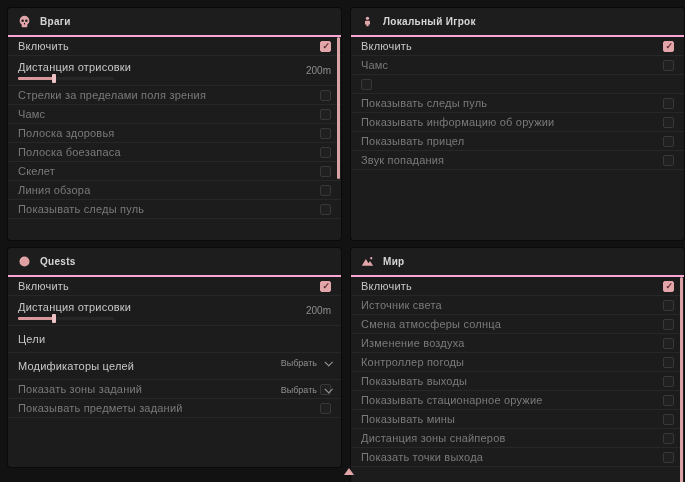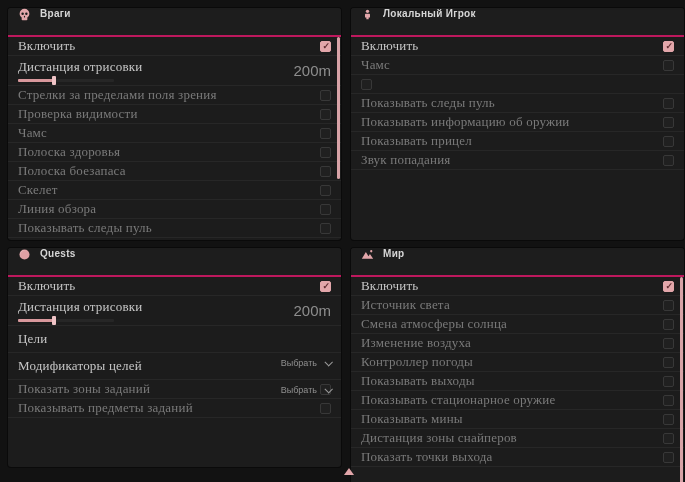--- a/index.html
+++ b/index.html
@@ -4,33 +4,33 @@
 <style>
   html,body{margin:0;padding:0;background:#0e0e0e;}
   #root{position:relative;width:685px;height:482px;overflow:hidden;background:#121212;
         font-family:"Liberation Sans",sans-serif;-webkit-font-smoothing:antialiased;}
   .grid{position:absolute;left:8px;top:8px;display:grid;grid-template-columns:333px 333px;
         column-gap:10px;row-gap:8px;align-items:start;}
   .panel{position:relative;width:333px;height:232px;background:#1c1c1c;border-radius:3px;
          overflow:hidden;box-shadow:0 0 0 1px #0a0a0a;}
   .panel-quests{height:219px;}
   .panel-world{height:250px;}
-  .phead{display:flex;height:27px;padding:0 10px;gap:9px;
-         background:#1d1d1d;border-bottom:2px solid #be185d;}
+  .phead{display:flex;align-items:center;height:27px;padding:0 10px;gap:9px;
+         background:#1d1d1d;border-bottom:2px solid #f9a8d4;}
   .picon{display:inline-flex;width:13px;height:13px;align-items:center;justify-content:center;}
   .picon svg{display:block;}
   .ptitle{font-size:10px;font-weight:bold;color:#d6d6d6;letter-spacing:.3px;}
   .pbody{position:relative;}
   .row{display:flex;align-items:center;justify-content:space-between;
        height:18px;padding:0 10px;border-bottom:1px solid #272727;}
   .row-slider{height:29px;align-items:center;}
   .row-dropdown{height:26px;}
-  .lbl{font-size:13px;color:#c7c7c7;letter-spacing:.2px;white-space:nowrap;font-family:Liberation Serif, serif;}
+  .lbl{font-size:11px;color:#c7c7c7;letter-spacing:.2px;white-space:nowrap;}
   .dim .lbl{color:#7a7a7a;}
-  .val{font-size:15px;color:#8d8d8d;text-align:center;}
+  .val{font-size:10px;color:#8d8d8d;text-align:center;}
   .cb{width:11px;height:11px;border-radius:2px;background:#202020;border:1px solid #383838;
       box-sizing:border-box;flex:0 0 auto;}
   .cb.on{background:#e2a6aa;border:1px solid #e2a6aa;position:relative;}
   .cb.on::after{content:"\2713";position:absolute;left:1.5px;top:-0.5px;font-size:9px;
       font-weight:bold;color:#5f2d31;}
   .scol{display:flex;flex-direction:column;justify-content:center;}
   .slider{position:relative;width:96px;height:3px;background:#262626;margin-top:4px;border-radius:1px;}
   .sfill{height:100%;background:#d8989c;border-radius:1px;}
   .shandle{position:absolute;top:-3px;width:4px;height:9px;background:#efc3c6;border-radius:1px;}
   .dd{display:inline-flex;align-items:center;gap:8px;cursor:default;margin-top:48px;}
@@ -75,24 +75,20 @@
                 <div class="shandle" style="left: calc(38% - 2px);"></div>
               </div>
             </div>
             <span class="val">200m</span>
           </div>
           <div class="row row-checkbox dim">
             <span class="lbl">Стрелки за пределами поля зрения</span>
             <span class="cb"></span>
           </div>
           <div class="row row-checkbox dim">
-            <span class="lbl">Проверка видимости</span>
-            <span class="cb"></span>
-          </div>
-          <div class="row row-checkbox dim">
             <span class="lbl">Чамс</span>
             <span class="cb"></span>
           </div>
           <div class="row row-checkbox dim">
             <span class="lbl">Полоска здоровья</span>
             <span class="cb"></span>
           </div>
           <div class="row row-checkbox dim">
             <span class="lbl">Полоска боезапаса</span>
             <span class="cb"></span>

